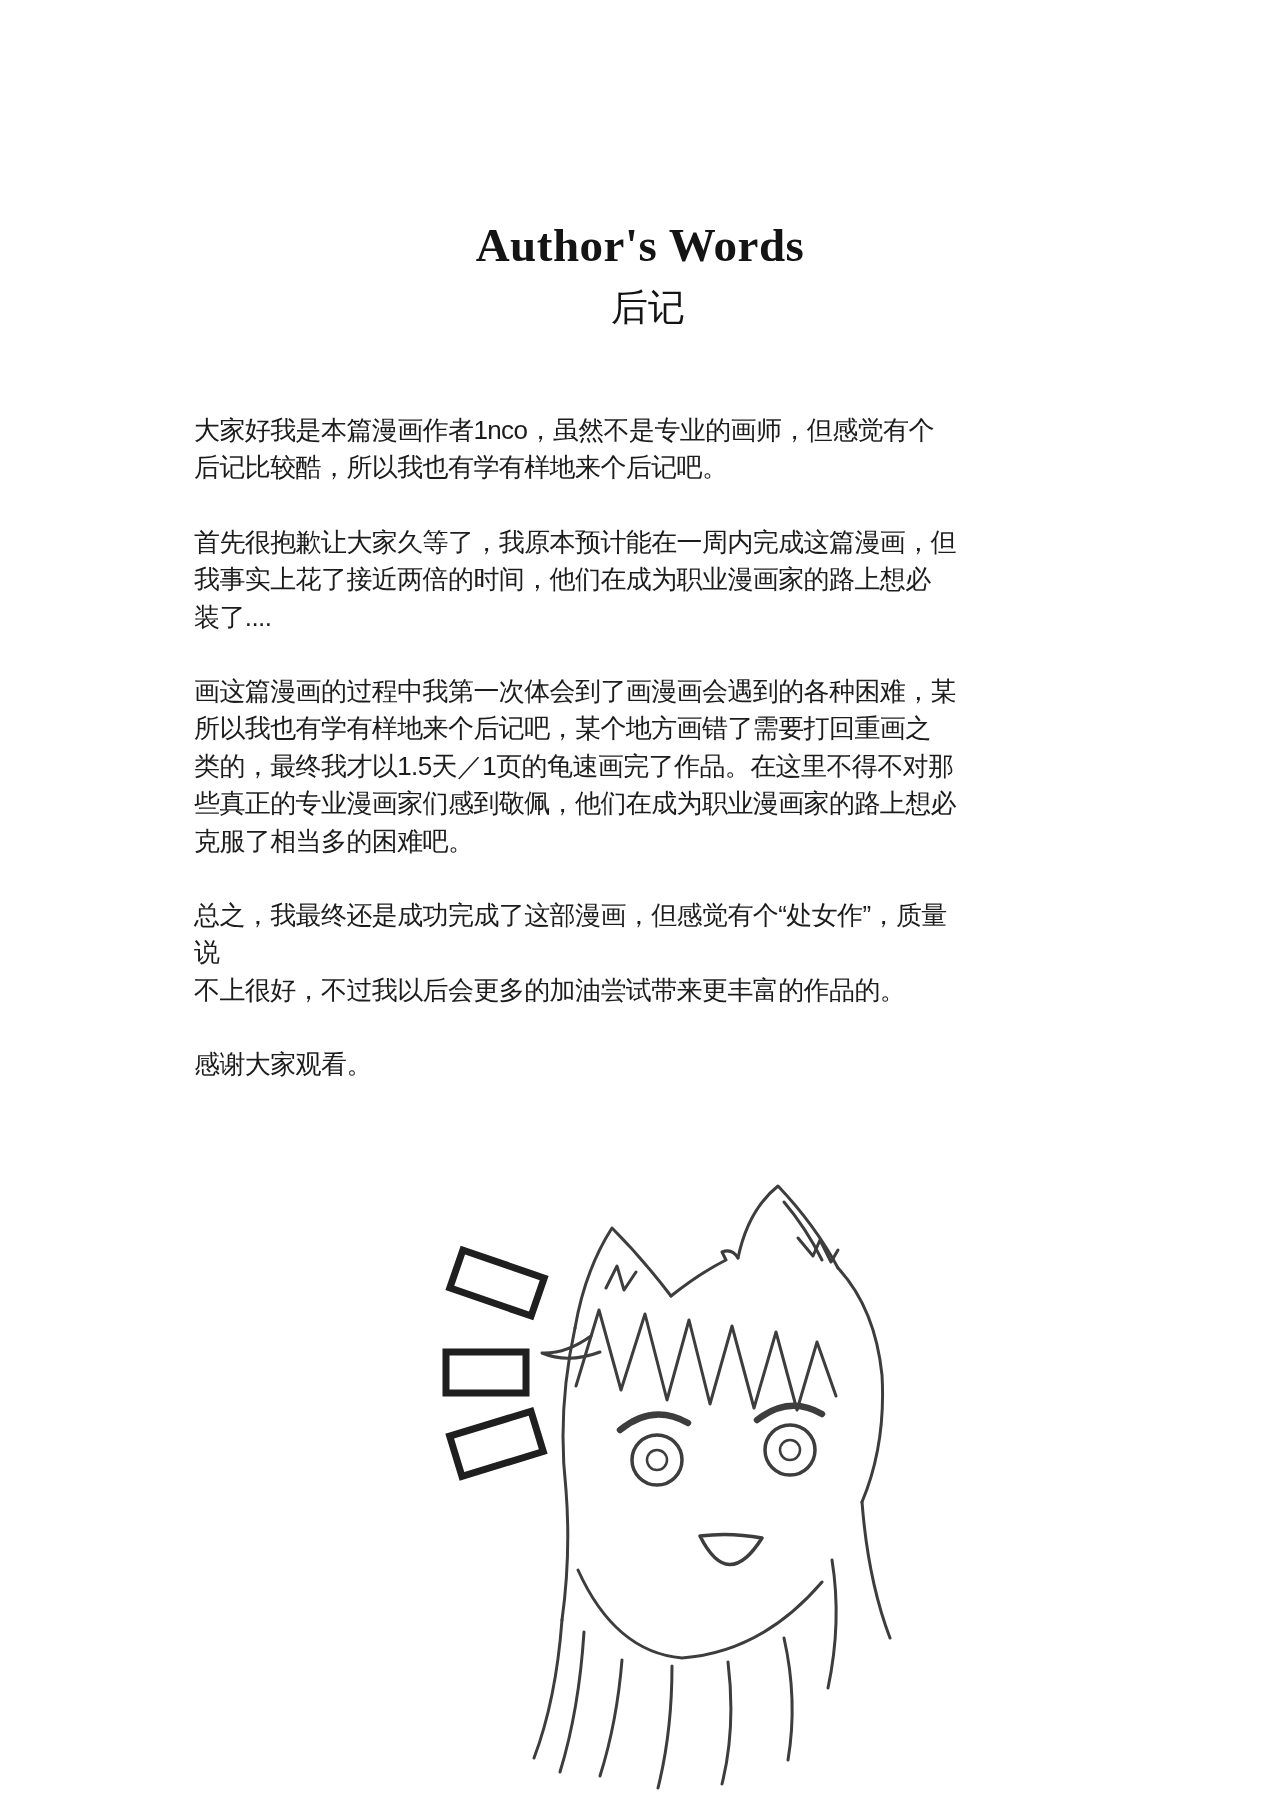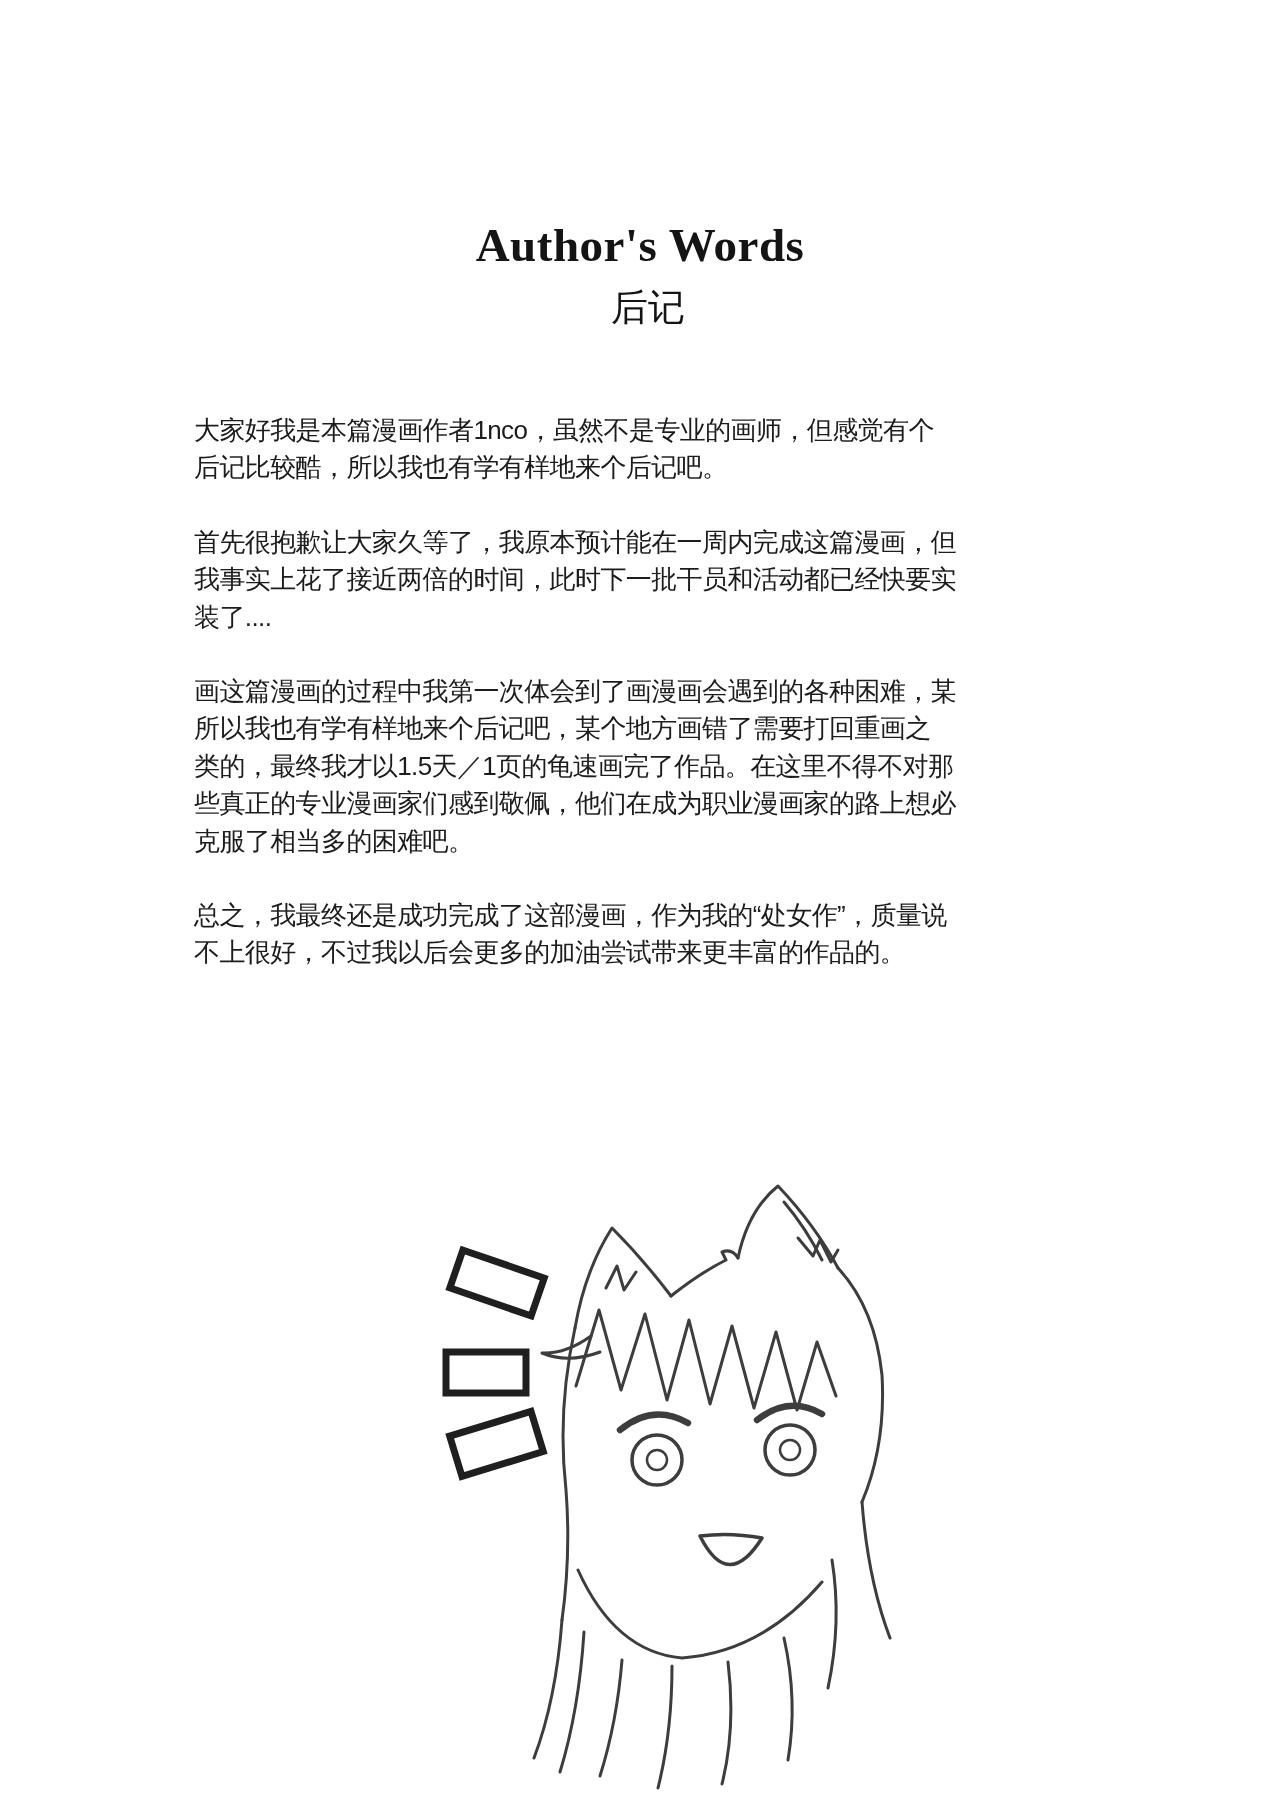--- a/index.html
+++ b/index.html
@@ -47,29 +47,30 @@
 
 <div class="page">
 
   <h1 class="title-en">Author's Words</h1>
   <h2 class="title-zh">后记</h2>
 
   <div class="body-text">
     <p>大家好我是本篇漫画作者1nco，虽然不是专业的画师，但感觉有个
 后记比较酷，所以我也有学有样地来个后记吧。</p>
     <p>首先很抱歉让大家久等了，我原本预计能在一周内完成这篇漫画，但
-我事实上花了接近两倍的时间，此时下一批干员和活动都已经快要实
+我事实上花了接近两倍的时间，他们在成为职业漫画家的路上想必
 装了....</p>
     <p>画这篇漫画的过程中我第一次体会到了画漫画会遇到的各种困难，某
 所以我也有学有样地来个后记吧，某个地方画错了需要打回重画之
 类的，最终我才以1.5天／1页的龟速画完了作品。在这里不得不对那
 些真正的专业漫画家们感到敬佩，他们在成为职业漫画家的路上想必
 克服了相当多的困难吧。</p>
-    <p>总之，我最终还是成功完成了这部漫画，作为我的“处女作”，质量说
+    <p>总之，我最终还是成功完成了这部漫画，但感觉有个“处女作”，质量说
 不上很好，不过我以后会更多的加油尝试带来更丰富的作品的。</p>
+    <p>感谢大家观看。</p>
   </div>
 
   <div class="illustration">
     <svg viewBox="0 0 530 660" width="530" height="660" xmlns="http://www.w3.org/2000/svg">
 
       <g stroke="#1f1f1f" stroke-width="7" fill="none">
         <rect x="84" y="123" width="86" height="40" transform="rotate(19 127 143)"></rect>
         <rect x="76" y="212" width="80" height="41"></rect>
         <rect x="84" y="283" width="85" height="42" transform="rotate(-17 126 304)"></rect>
       </g>

